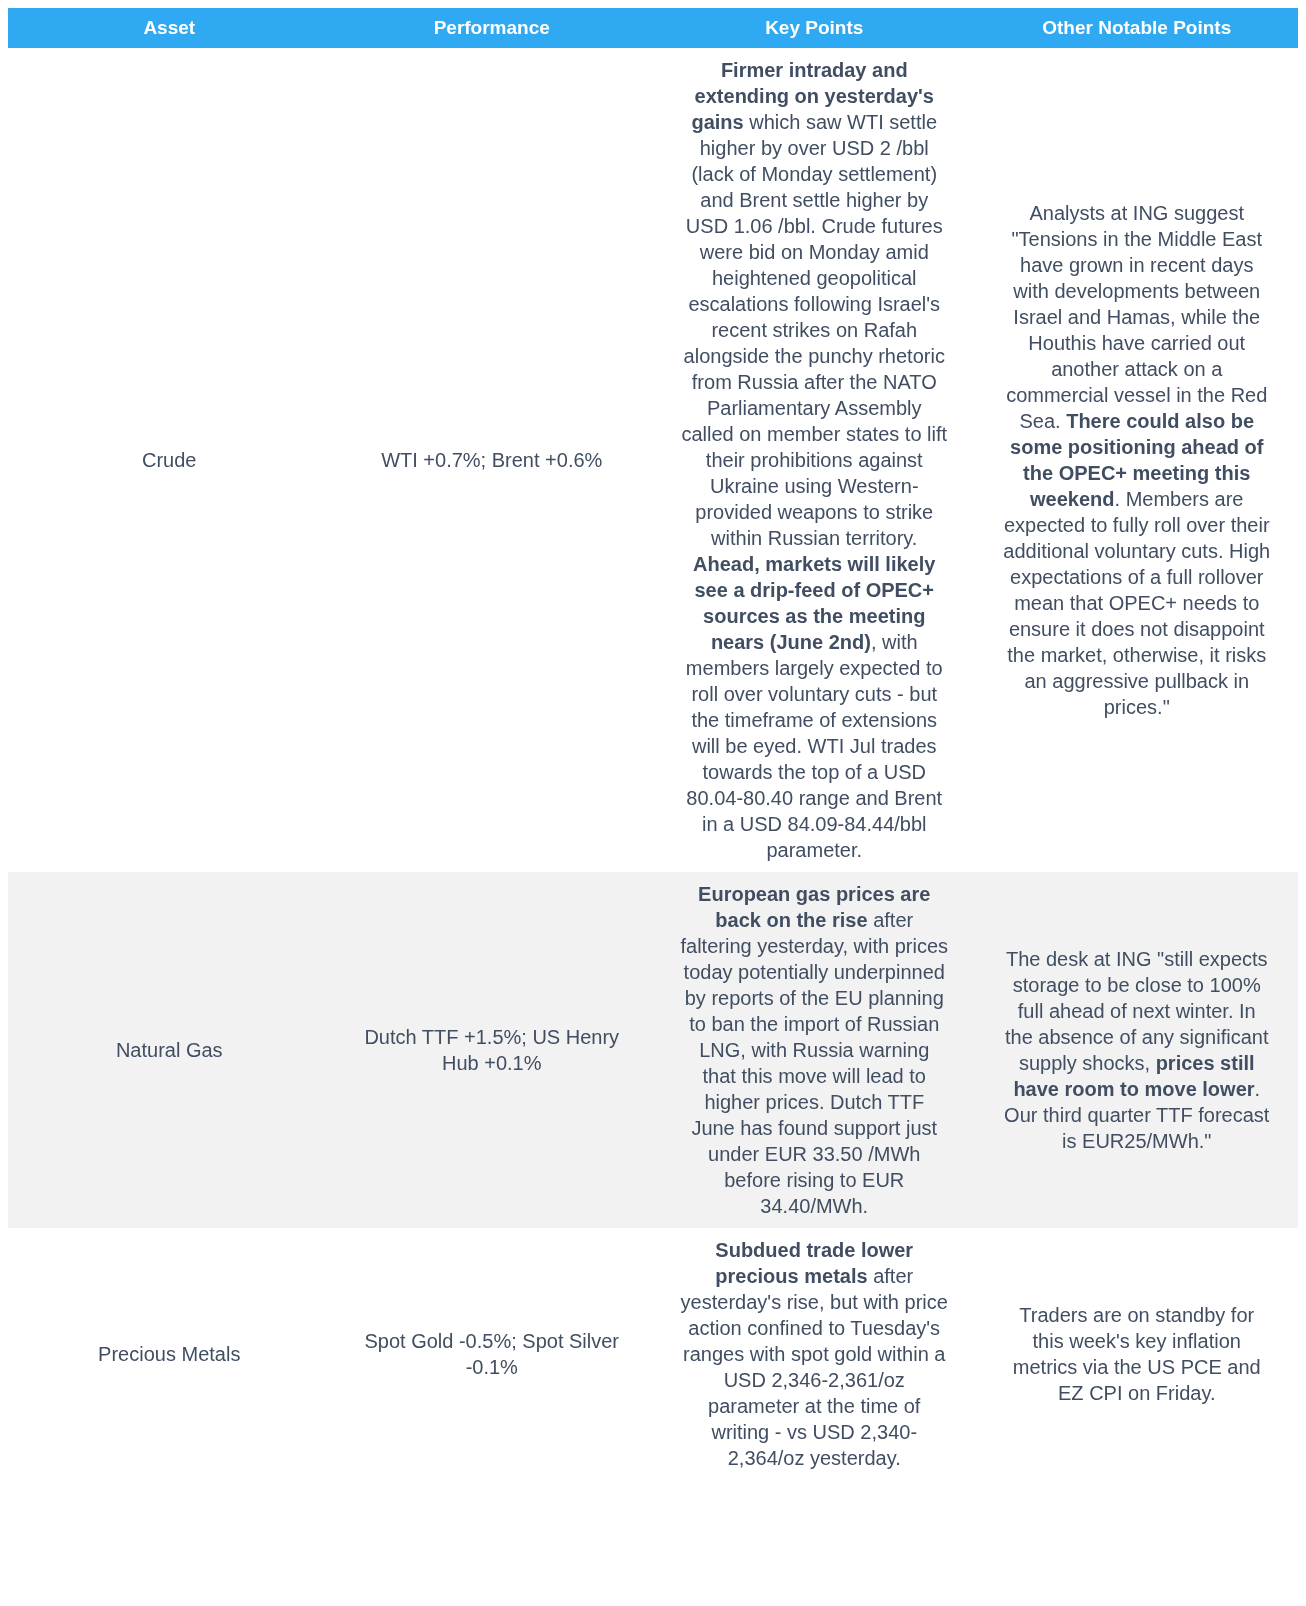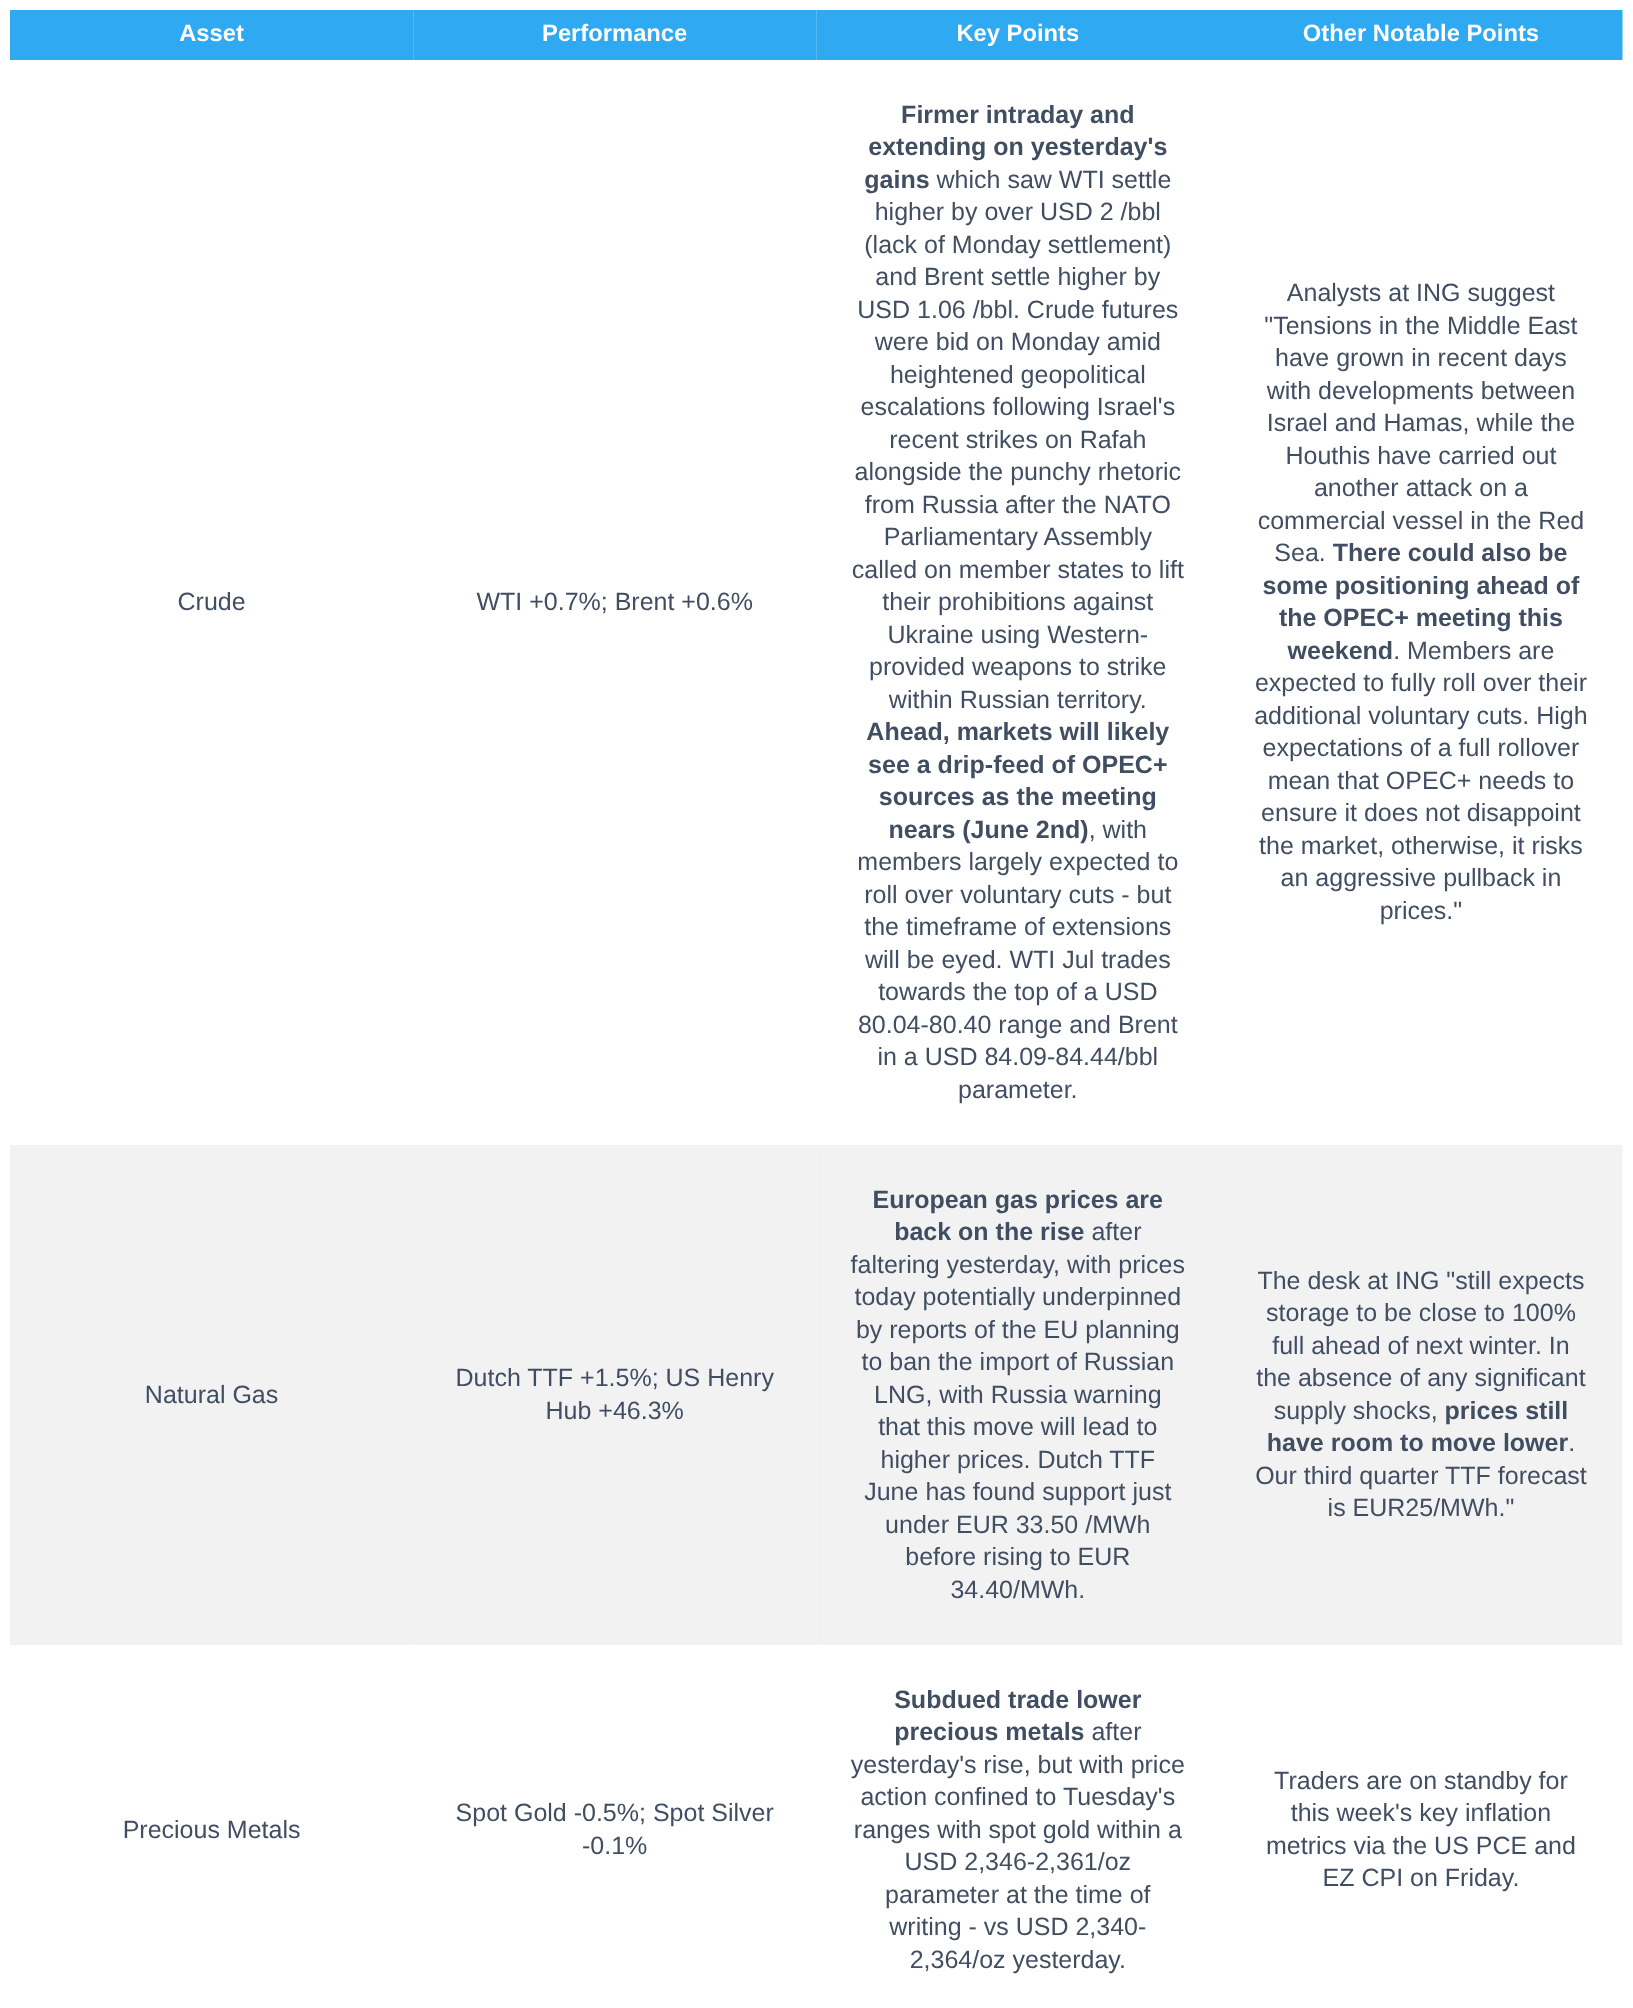--- a/index.html
+++ b/index.html
@@ -32,21 +32,21 @@
     vertical-align:middle;
     padding:0 6px;
     margin-left:40px;
   }
   td.cell{
     text-align:center;
     vertical-align:middle;
     color:var(--body-text);
     font-size:20px;
     line-height:26px;
-    padding:31px 27px;
+    padding:9px 27px;
     word-wrap:break-word;
   }
   tr.row-even{background:var(--row-bg);}
   tr.row-odd{background:var(--row-alt-bg);}
   td.cell b{font-weight:700;}
 </style>
 </head>
 <body>
 
 <table class="commodities">
@@ -66,21 +66,21 @@
   </thead>
   <tbody>
     <tr class="row-even">
       <td class="cell">Crude</td>
       <td class="cell">WTI +0.7%; Brent +0.6%</td>
       <td class="cell"><b>Firmer intraday and extending on yesterday's gains</b><span> which saw WTI settle higher by over USD 2 /bbl (lack of Monday settlement) and Brent settle higher by USD 1.06 /bbl. Crude futures were bid on Monday amid heightened geopolitical escalations following Israel's recent strikes on Rafah alongside the punchy rhetoric from Russia after the NATO Parliamentary Assembly called on member states to lift their prohibitions against Ukraine using Western-provided weapons to strike within Russian territory. </span><b>Ahead, markets will likely see a drip-feed of OPEC+ sources as the meeting nears (June 2nd)</b><span>, with members largely expected to roll over voluntary cuts - but the timeframe of extensions will be eyed. WTI Jul trades towards the top of a USD 80.04-80.40 range and Brent in a USD 84.09-84.44/bbl parameter.</span></td>
       <td class="cell"><span>Analysts at ING suggest "Tensions in the Middle East have grown in recent days with developments between Israel and Hamas, while the Houthis have carried out another attack on a commercial vessel in the Red Sea. </span><b>There could also be some positioning ahead of the OPEC+ meeting this weekend</b><span>. Members are expected to fully roll over their additional voluntary cuts. High expectations of a full rollover mean that OPEC+ needs to ensure it does not disappoint the market, otherwise, it risks an aggressive pullback in prices."</span></td>
     </tr>
     <tr class="row-odd">
       <td class="cell">Natural Gas</td>
-      <td class="cell">Dutch TTF +1.5%; US Henry Hub +46.3%</td>
+      <td class="cell">Dutch TTF +1.5%; US Henry Hub +0.1%</td>
       <td class="cell"><b>European gas prices are back on the rise</b><span> after faltering yesterday, with prices today potentially underpinned by reports of the EU planning to ban the import of Russian LNG, with Russia warning that this move will lead to higher prices. Dutch TTF June has found support just under EUR 33.50 /MWh before rising to EUR 34.40/MWh.</span></td>
       <td class="cell"><span>The desk at ING "still expects storage to be close to 100% full ahead of next winter. In the absence of any significant supply shocks, </span><b>prices still have room to move lower</b><span>. Our third quarter TTF forecast is EUR25/MWh."</span></td>
     </tr>
     <tr class="row-even">
       <td class="cell">Precious Metals</td>
       <td class="cell">Spot Gold -0.5%; Spot Silver -0.1%</td>
       <td class="cell"><b>Subdued trade lower precious metals</b><span> after yesterday's rise, but with price action confined to Tuesday's ranges with spot gold within a USD 2,346-2,361/oz parameter at the time of writing - vs USD 2,340-2,364/oz yesterday.</span></td>
       <td class="cell"><span>Traders are on standby for this week's key inflation metrics via the US PCE and EZ CPI on Friday.</span></td>
     </tr>
   </tbody>

